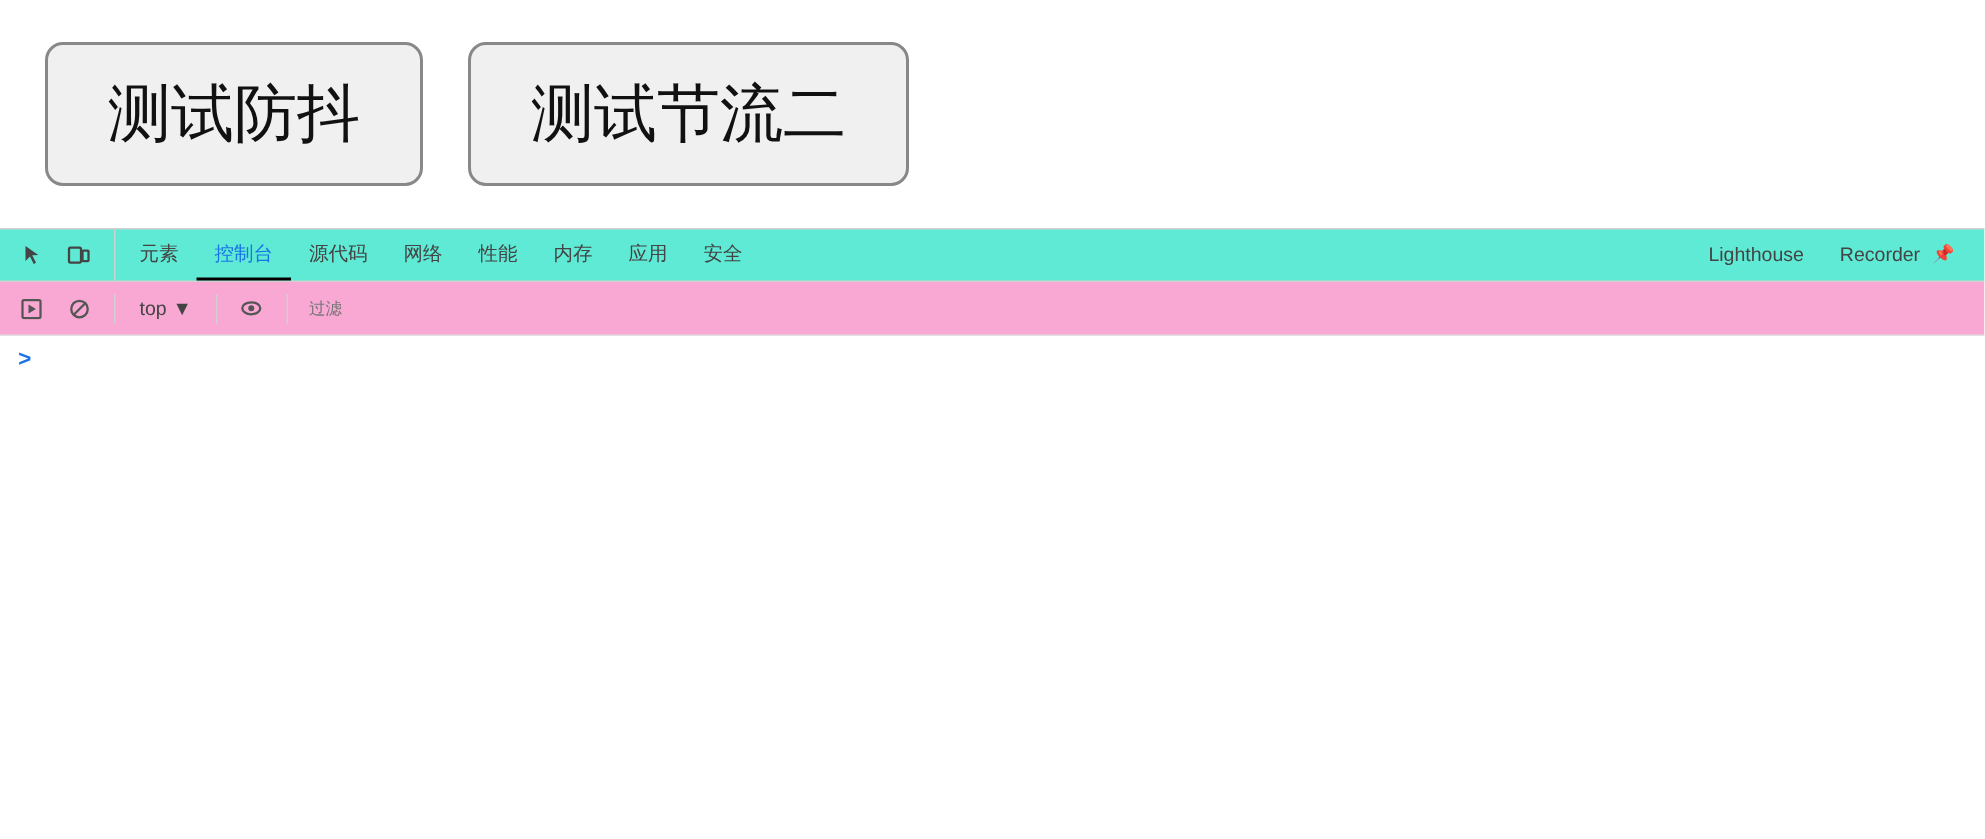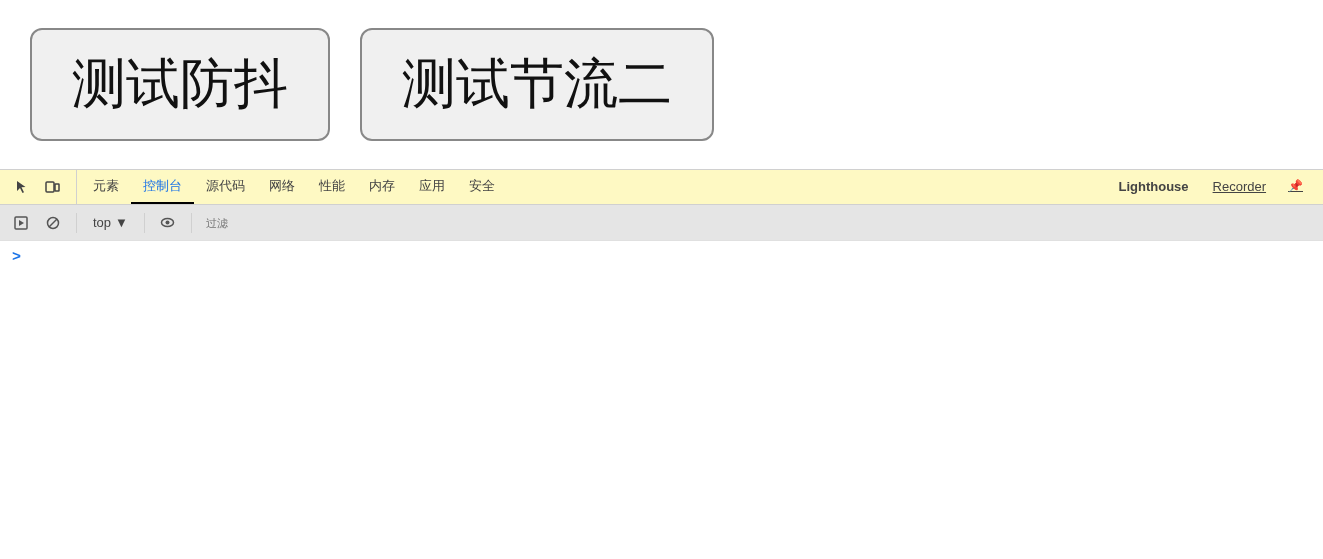--- a/index.html
+++ b/index.html
@@ -24,39 +24,39 @@
       gap: 0;
       padding: 28px 30px 28px 30px;
       background: #ffffff;
     }
 
     .test-button {
       border: 2px solid #888;
       border-radius: 12px;
       background: #f0f0f0;
       padding: 18px 40px;
-      font-size: 54px;
+      font-size: 42px;
       font-weight: 500;
       cursor: pointer;
       margin-right: 30px;
       font-family: 'PingFang SC', 'Microsoft YaHei', sans-serif;
       color: #111;
       white-space: nowrap;
     }
 
     .test-button:last-child {
       margin-right: 0;
     }
 
     
     .devtools-toolbar {
       display: flex;
       flex-direction: row;
       align-items: stretch;
-      background: #fef9c3;
+      background: #5eead4;
       border-top: 1px solid #d0d0d0;
       border-bottom: 1px solid #d0d0d0;
       height: 36px;
       padding: 0 8px;
     }
 
     .devtools-toolbar .toolbar-icons {
       display: flex;
       align-items: center;
       gap: 2px;
@@ -99,42 +99,40 @@
       position: relative;
     }
 
     .tab-item.active {
       color: #1a73e8;
       border-bottom: 2px solid #000000;
     }
 
     .tab-lighthouse {
       margin-left: auto;
-      font-weight: bold;
     }
 
     .tab-recorder {
       display: flex;
       align-items: center;
-      gap: 22px;
-      text-decoration: underline;
+      gap: 8px;
     }
 
     .pin-icon {
       font-size: 12px;
     }
 
     
     .console-toolbar {
       display: flex;
       flex-direction: row;
       align-items: center;
       height: 36px;
       border-bottom: 1px solid #e0e0e0;
-      background: #e5e5e5;
+      background: #f9a8d4;
       padding: 0 8px;
       gap: 6px;
     }
 
     .console-icon-btn {
       display: flex;
       align-items: center;
       justify-content: center;
       width: 26px;
       height: 26px;

